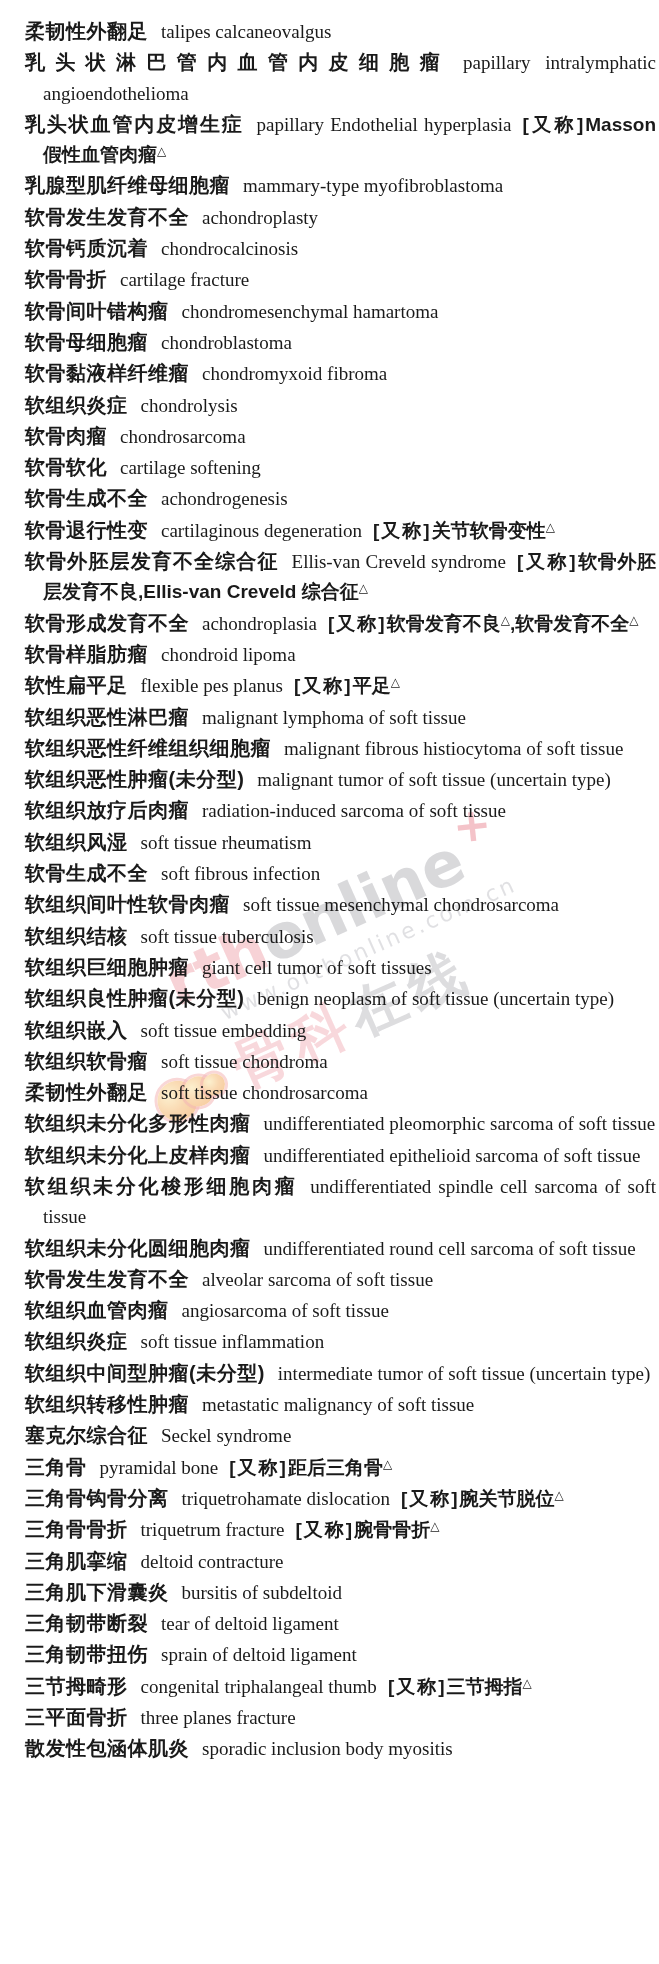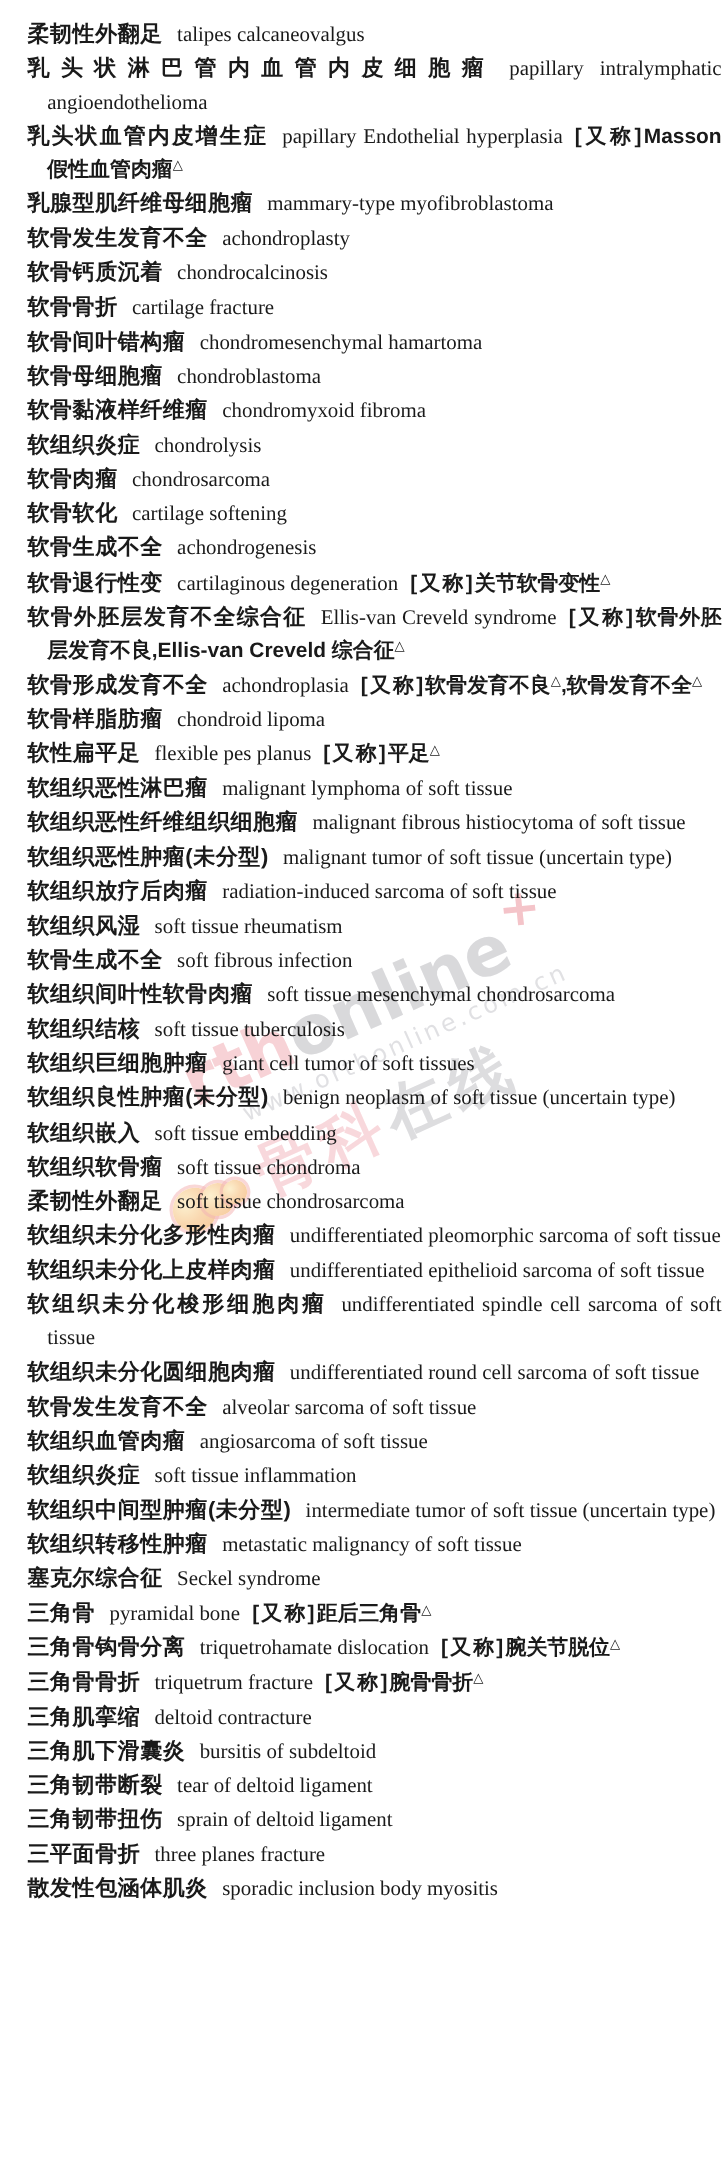--- a/index.html
+++ b/index.html
@@ -169,15 +169,16 @@
     <div class="entry"><span class="term">软组织中间型肿瘤(未分型)</span><span class="en">intermediate tumor of soft tissue (uncertain type)</span></div>
     <div class="entry"><span class="term">软组织转移性肿瘤</span><span class="en">metastatic malignancy of soft tissue</span></div>
     <div class="entry"><span class="term">塞克尔综合征</span><span class="en">Seckel syndrome</span></div>
     <div class="entry"><span class="term">三角骨</span><span class="en">pyramidal bone</span><span class="bracket">[又称]</span><span class="alias">距后三角骨<sup>△</sup></span></div>
     <div class="entry"><span class="term">三角骨钩骨分离</span><span class="en">triquetrohamate dislocation</span><span class="bracket">[又称]</span><span class="alias">腕关节脱位<sup>△</sup></span></div>
     <div class="entry"><span class="term">三角骨骨折</span><span class="en">triquetrum fracture</span><span class="bracket">[又称]</span><span class="alias">腕骨骨折<sup>△</sup></span></div>
     <div class="entry"><span class="term">三角肌挛缩</span><span class="en">deltoid contracture</span></div>
     <div class="entry"><span class="term">三角肌下滑囊炎</span><span class="en">bursitis of subdeltoid</span></div>
     <div class="entry"><span class="term">三角韧带断裂</span><span class="en">tear of deltoid ligament</span></div>
     <div class="entry"><span class="term">三角韧带扭伤</span><span class="en">sprain of deltoid ligament</span></div>
+    <div class="entry"><span class="term">三节拇畸形</span><span class="en">congenital triphalangeal thumb</span><span class="bracket">[又称]</span><span class="alias">三节拇指<sup>△</sup></span></div>
     <div class="entry"><span class="term">三平面骨折</span><span class="en">three planes fracture</span></div>
     <div class="entry"><span class="term">散发性包涵体肌炎</span><span class="en">sporadic inclusion body myositis</span></div>
   </div>
 
 </body></html>

